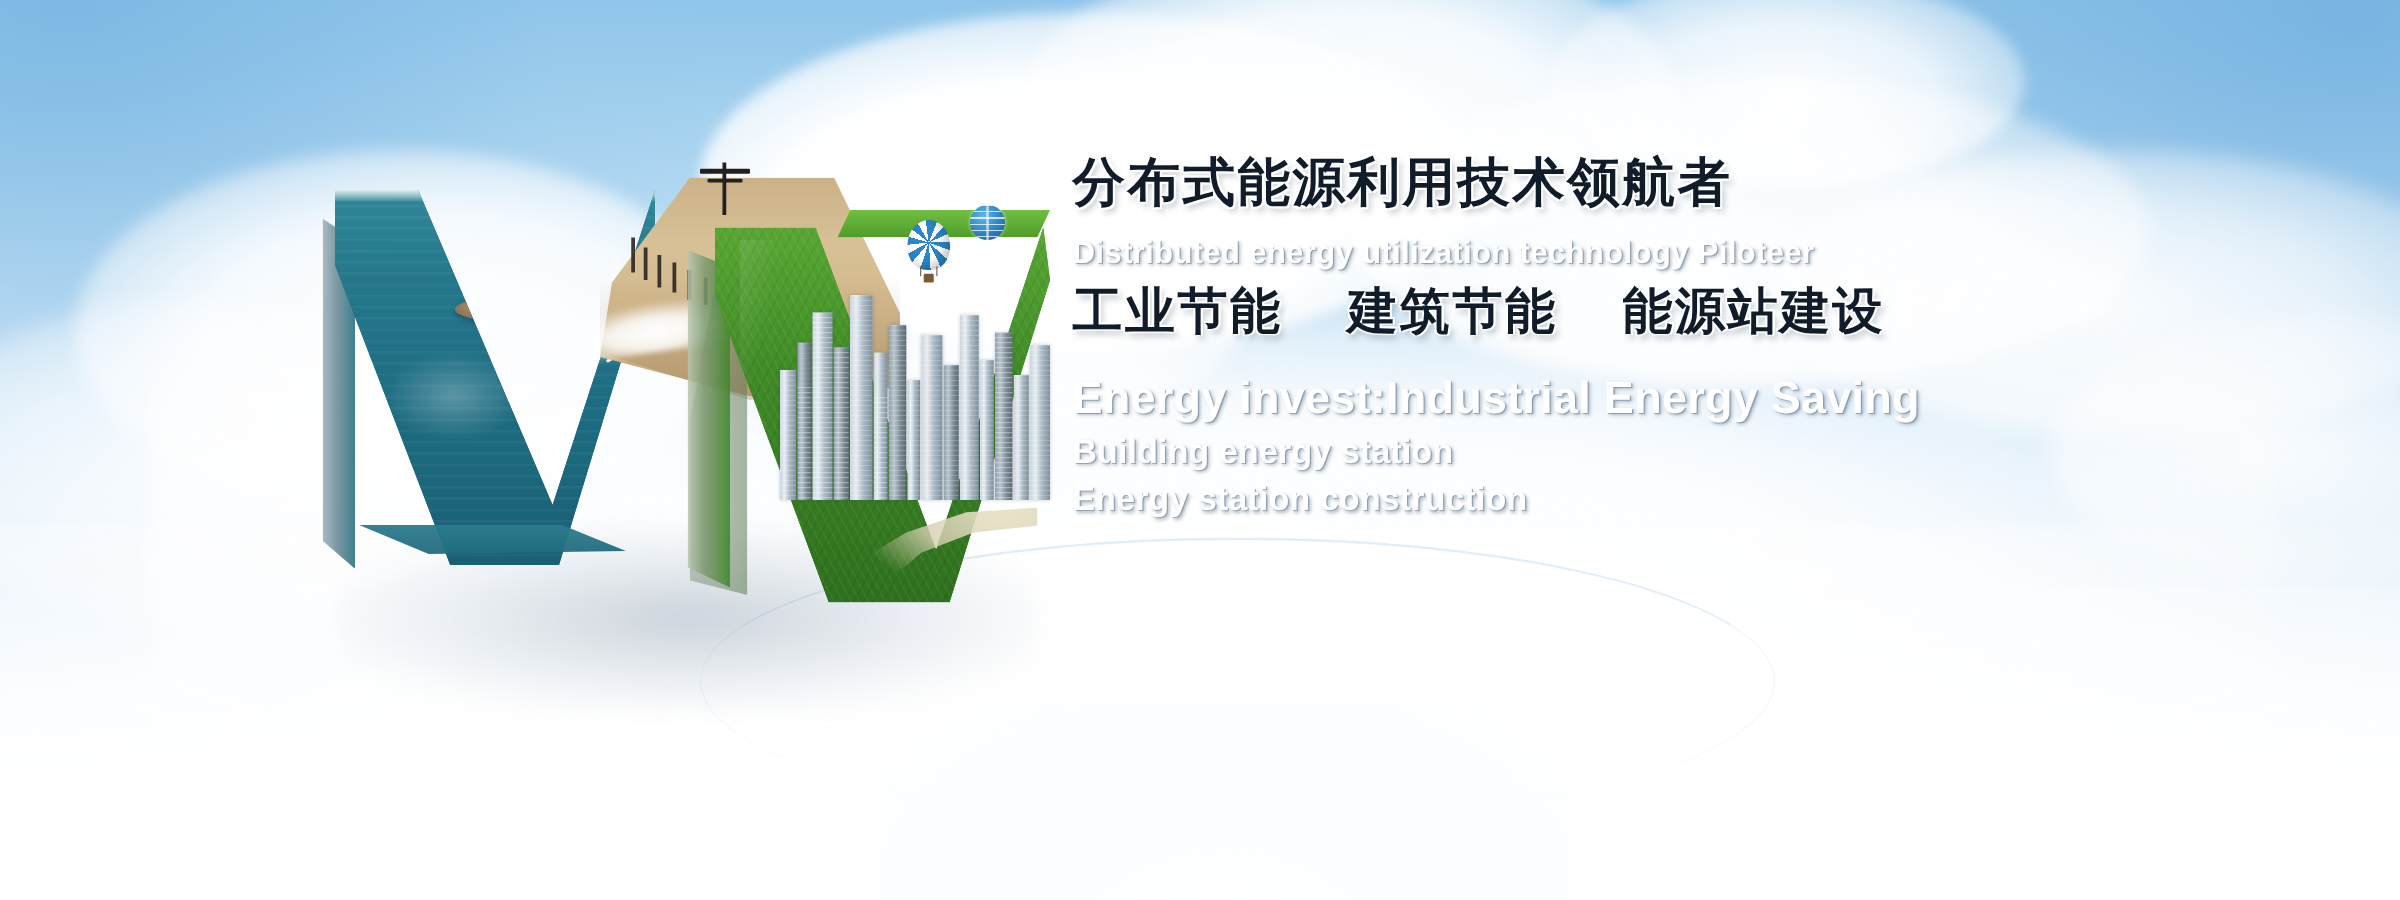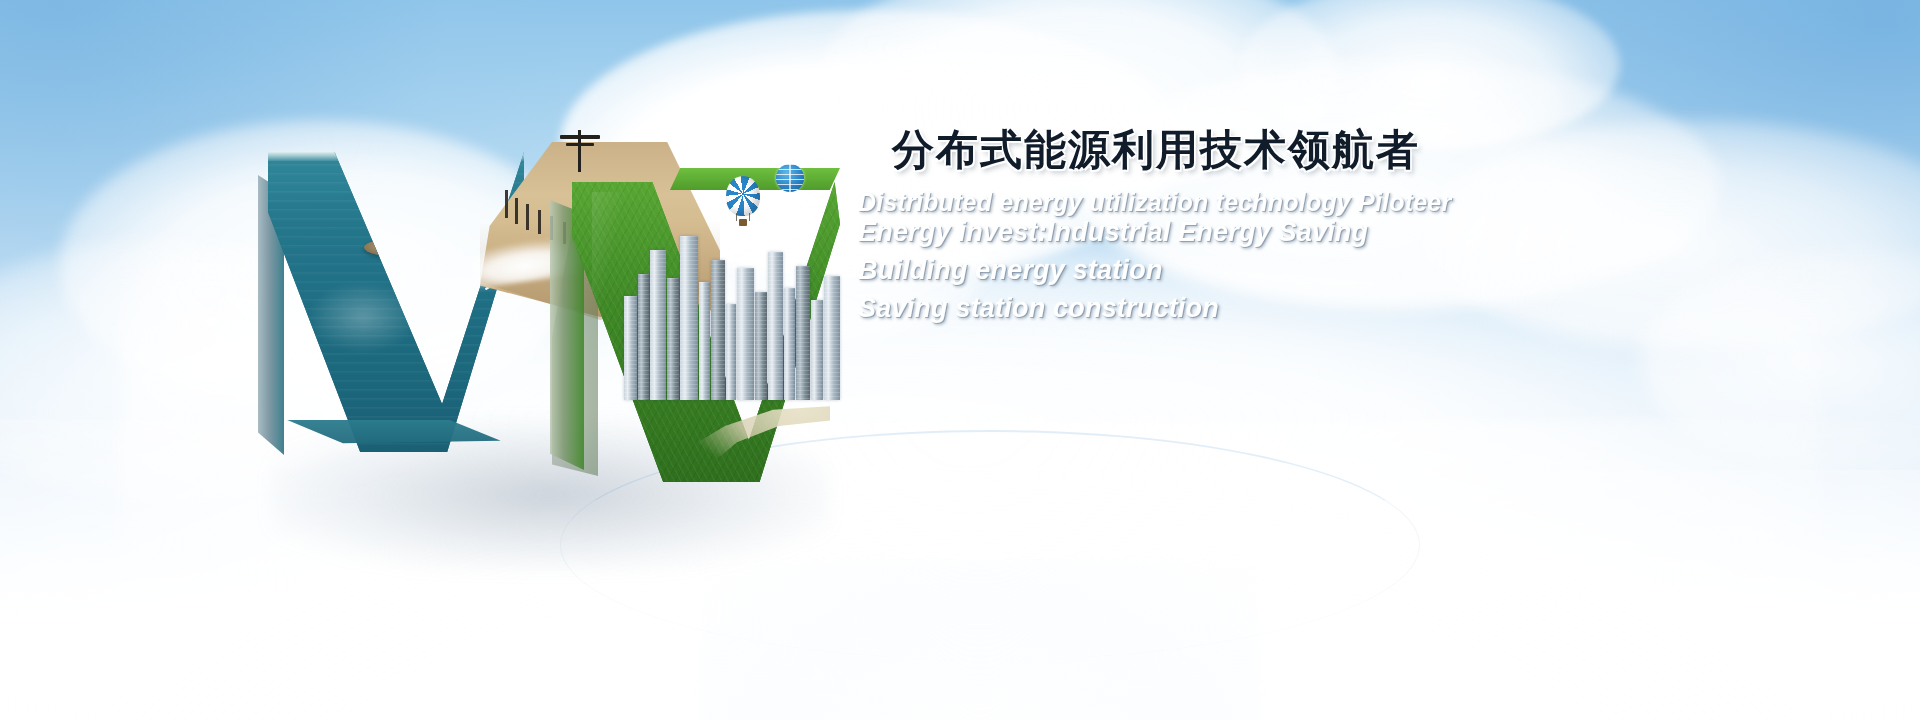--- a/index.html
+++ b/index.html
@@ -307,51 +307,49 @@
   .globe-icon:after {
     content:""; position:absolute; left:13px; top:0; width:2px; height:28px;
     background:rgba(255,255,255,.65);
   }
 
   
   #copy {
     position:absolute; left:858px; top:126px; width:1010px;
   }
   .cn-heavy {
-    font-family:Liberation Sans, sans-serif;
+    font-family:Liberation Mono, monospace;
     font-weight:700;
     color:#111c2b;
     letter-spacing:2px;
     line-height:1.12;
     text-shadow:
       -1.5px -1.5px 0 #ffffff,
        1.5px -1.5px 0 #ffffff,
       -1.5px  1.5px 0 #ffffff,
        1.5px  1.5px 0 #ffffff,
        0 0 3px rgba(255,255,255,.9),
        3px 4px 5px rgba(40,60,80,.28);
-    margin-left: 34px;
   }
   .en-line {
     font-family:"Liberation Sans", sans-serif;
     font-weight:700;
     color:#ffffff;
     letter-spacing:.2px;
     text-shadow:
       1px 1px 0 rgba(110,130,150,.55),
       2px 2px 3px rgba(80,105,130,.45),
       0 0 2px rgba(255,255,255,.6);
-    font-style: italic;
   }
 
   #headline-cn   { font-size:42px; }
   #sub-en        { font-size:25px; margin-top:15px; }
   #invest-label  { font-size:38px; margin-top:21px; }
   #services-cn   { font-size:40px; margin-top:14px; white-space:pre; }
-  #en-1          { font-size:27px; }
+  #en-1          { font-size:36px; margin-top:21px; }
   #en-2          { font-size:27px; margin-top:7px; }
   #en-3          { font-size:27px; margin-top:7px; }
 </style>
 </head>
 <body>
 
 <div id="banner">
 
   <div class="sky-tint-left"></div>
   <div class="sky-tint-right"></div>
@@ -439,19 +437,20 @@
     <div class="balloon-basket"></div>
     <div class="globe-icon"></div>
   </div>
 
   <div id="copy">
     <div id="headline-cn" class="cn-heavy">分布式能源利用技术领航者</div>
 
     <div id="sub-en" class="en-line">Distributed energy utilization technology Piloteer</div>
 
 
+    <div id="services-cn" class="cn-heavy">工业节能  建筑节能  能源站建设</div>
 
     <div id="en-1" class="en-line">Energy invest:Industrial Energy Saving</div>
     <div id="en-2" class="en-line">Building energy station</div>
-    <div id="en-3" class="en-line">Saving station construction</div>
+    <div id="en-3" class="en-line">Energy station construction</div>
   </div>
 
 </div>
 
 </body></html>

